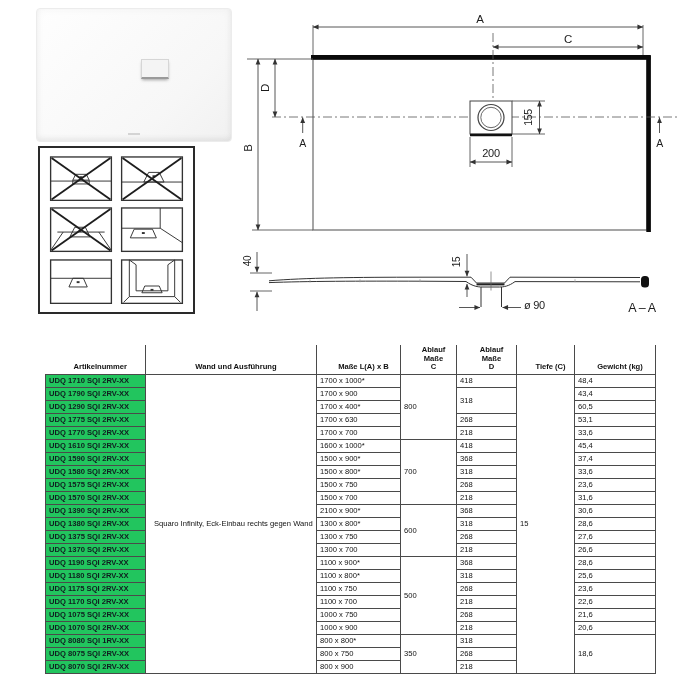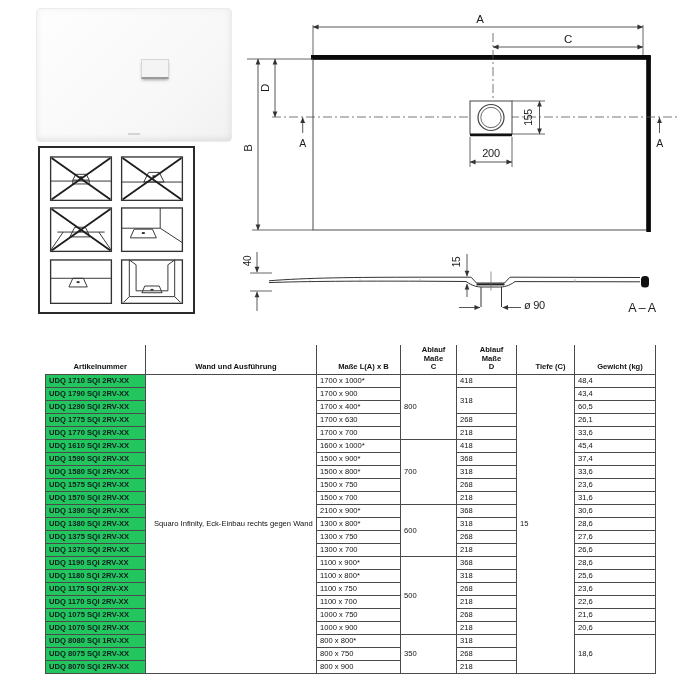--- a/index.html
+++ b/index.html
@@ -279,21 +279,21 @@
           </tr>
           <tr>
             <td class="art">UDQ 1290 SQI 2RV-XX</td>
             <td>1700 x 400*</td>
             <td>60,5</td>
           </tr>
           <tr>
             <td class="art">UDQ 1775 SQI 2RV-XX</td>
             <td>1700 x 630</td>
             <td>268</td>
-            <td>26,1</td>
+            <td>53,1</td>
           </tr>
           <tr>
             <td class="art">UDQ 1770 SQI 2RV-XX</td>
             <td>1700 x 700</td>
             <td>218</td>
             <td>33,6</td>
           </tr>
           <tr>
             <td class="art">UDQ 1610 SQI 2RV-XX</td>
             <td>1600 x 1000*</td>

